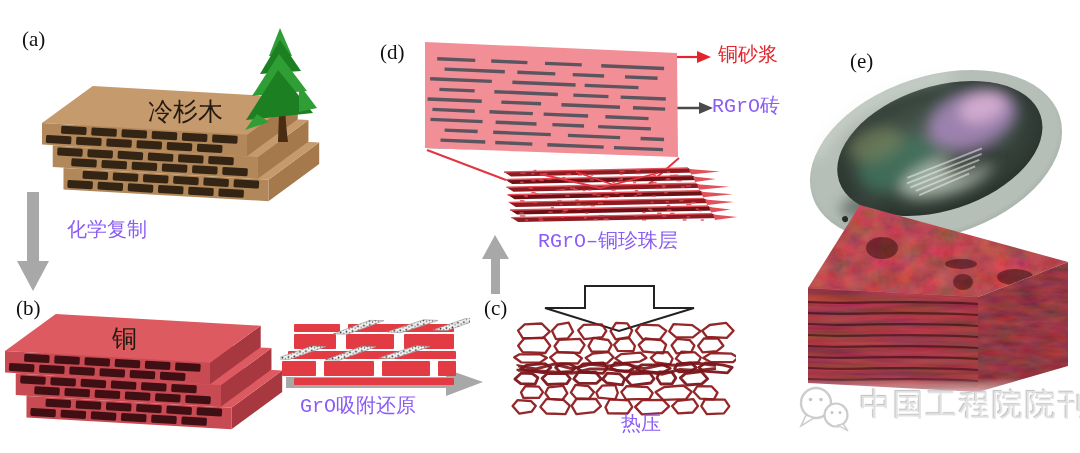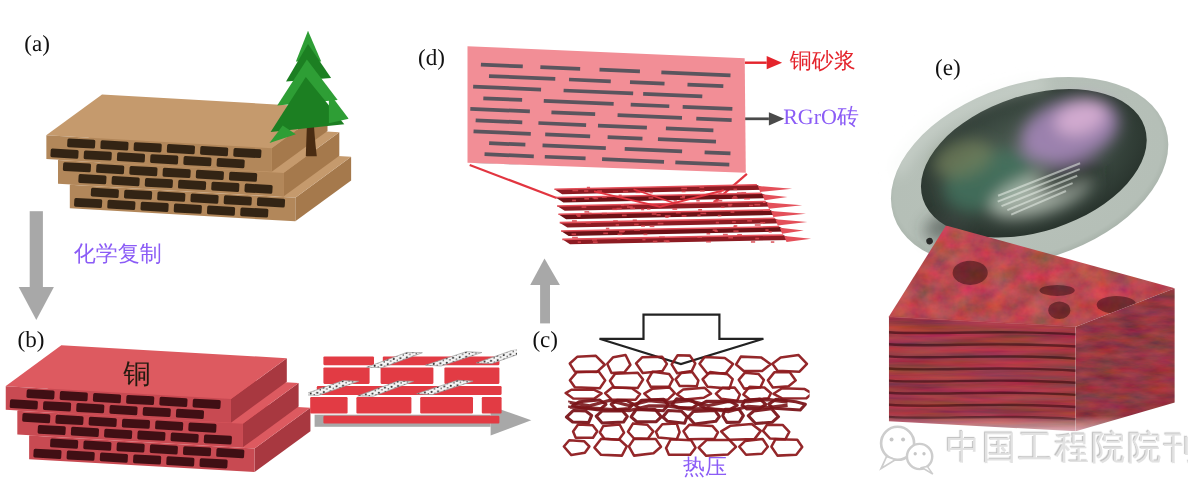--- a/index.html
+++ b/index.html
@@ -1,21 +1,21 @@
 <!DOCTYPE html>
 <html><head>
 <meta charset="utf-8">
 <style>
   html,body{margin:0;padding:0;background:#ffffff;}
   #stage{position:relative;width:1080px;height:453px;background:#ffffff;overflow:hidden;
          font-family:"DejaVu Sans","Liberation Sans",sans-serif;}
   .abs{position:absolute;}
   .t{position:absolute;white-space:nowrap;color:#1b1b1b;line-height:1.1;}
   .panel-label{font-family:"Liberation Serif","DejaVu Serif",serif;font-size:21px;color:#111;}
-  .cjk{font-family:Liberation Serif, serif;}
+  .cjk{font-family:Liberation Mono, monospace;}
   .mat-label{font-size:25px;color:#241a10;}
   .step-label{font-size:20px;color:#8b5cf6;}
   .red-label{color:#E4242C;}
   .watermark-text{font-size:31px;color:#e2e2e2;letter-spacing:2px;
       text-shadow:1px 1.5px 0 #ffffff,-1px -1px 1px #bdbdbd;}
   svg{display:block;}
 </style>
 </head>
 <body>
 
@@ -605,28 +605,31 @@
     <circle cx="26" cy="13.5" r="1.8" fill="#c6c6c6"></circle>
     <g stroke="#cdcdcd" stroke-width="2.2" fill="#ffffff">
       <circle cx="41" cy="29" r="11.5"></circle>
       <polygon points="48,38 53,45 43,39" stroke-width="1.4"></polygon>
     </g>
     <circle cx="37" cy="26.5" r="1.5" fill="#c6c6c6"></circle>
     <circle cx="45" cy="26.5" r="1.5" fill="#c6c6c6"></circle>
   </svg>
 
   <div class="t panel-label" style="left:22px;top:28px">(a)</div>
+  <div class="t cjk mat-label" style="left:148px;top:100px">冷杉木</div>
   <div class="t cjk step-label" style="left:67px;top:220px">化学复制</div>
 
   <div class="t panel-label" style="left:16px;top:297px">(b)</div>
   <div class="t cjk mat-label" style="left:112px;top:327px">铜</div>
+  <div class="t cjk step-label" style="left:300px;top:396px">GrO吸附还原</div>
 
   <div class="t panel-label" style="left:484px;top:297px">(c)</div>
   <div class="t cjk step-label" style="left:621px;top:414px">热压</div>
 
   <div class="t panel-label" style="left:380px;top:41px">(d)</div>
   <div class="t cjk step-label red-label" style="left:718px;top:45px">铜砂浆</div>
   <div class="t cjk step-label" style="left:712px;top:96px">RGrO砖</div>
+  <div class="t cjk step-label" style="left:538px;top:231px">RGrO–铜珍珠层</div>
 
   <div class="t panel-label" style="left:850px;top:50px">(e)</div>
   <div class="t cjk watermark-text" style="left:860px;top:390px">中国工程院院刊</div>
 
 </div>
 
 </body></html>

